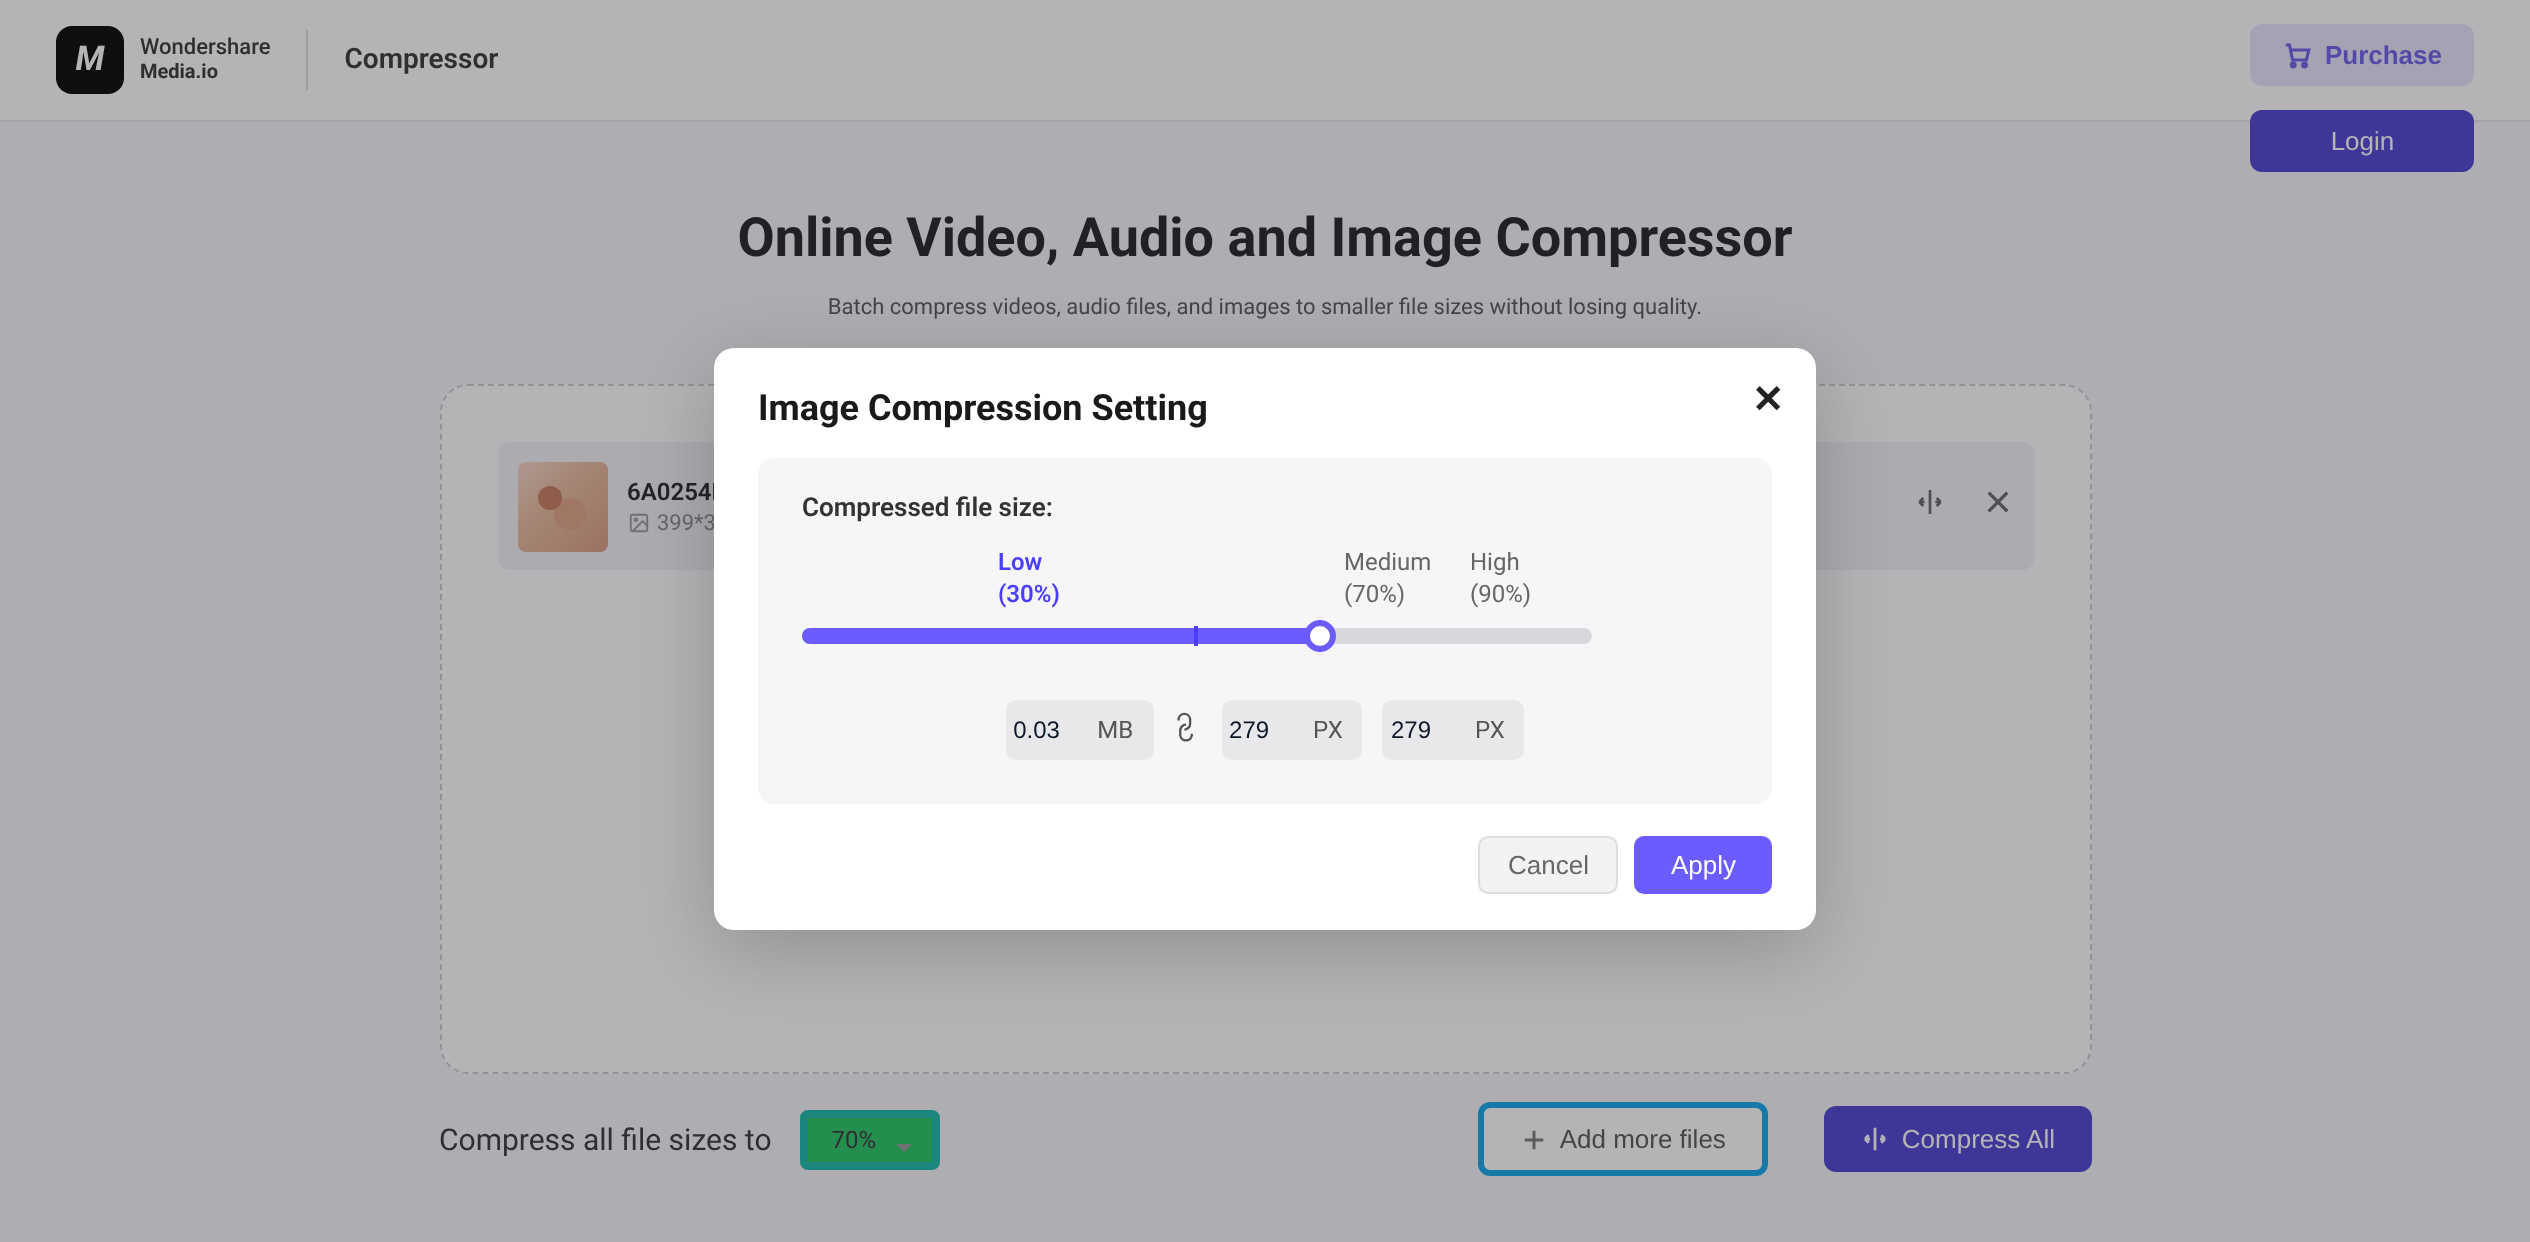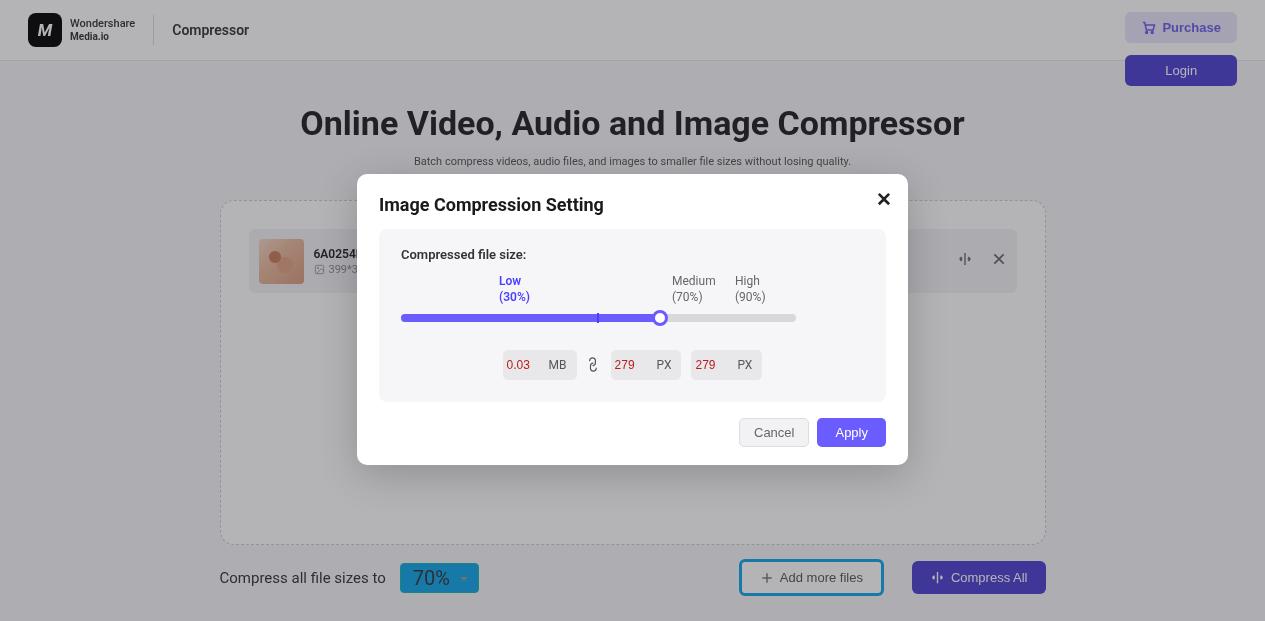--- a/index.html
+++ b/index.html
@@ -95,21 +95,21 @@
   padding: 8px 22px;
   font-size: 13px;
   font-weight: 500;
   cursor: pointer;
 }
 .main {
   text-align: center;
   padding-top: 42px;
 }
 .title {
-  font-size: 34px;
+  font-size: 27px;
   font-weight: 700;
   color: #1d1d1f;
 }
 .subtitle {
   margin-top: 12px;
   font-size: 11px;
   color: #555;
 }
 .panel {
   width: 826px;
@@ -173,26 +173,26 @@
 .bottom-bar {
   width: 826px;
   margin: 14px auto 0;
   display: flex;
   align-items: center;
   font-size: 15px;
   color: #333;
 }
 .drop {
   margin-left: 14px;
-  border: 1px solid #14b8a6;
+  border: 4px solid #14b8a6;
   border-radius: 4px;
   height: 30px;
   padding: 0 28px 0 12px;
-  font-size: 20px;
-  background: #0ea5e9;
+  font-size: 12px;
+  background: #22c55e;
   display: inline-flex;
   align-items: center;
   position: relative;
   cursor: pointer;
 }
 .drop::after {
   content: '';
   position: absolute;
   right: 10px;
   top: 13px;
@@ -332,21 +332,21 @@
   display: flex;
   align-items: center;
   padding-right: 10px;
 }
 .inp {
   background: transparent;
   border: none;
   width: 56px;
   padding: 0 4px;
   font-size: 12px;
-  color: #b91c1c;
+  color: #0f172a;
   outline: none;
 }
 .unit {
   font-size: 12px;
   color: #555;
 }
 .inp-wrap.sz .inp { width: 46px; }
 .link-ic {
   color: #555;
   font-size: 14px;

